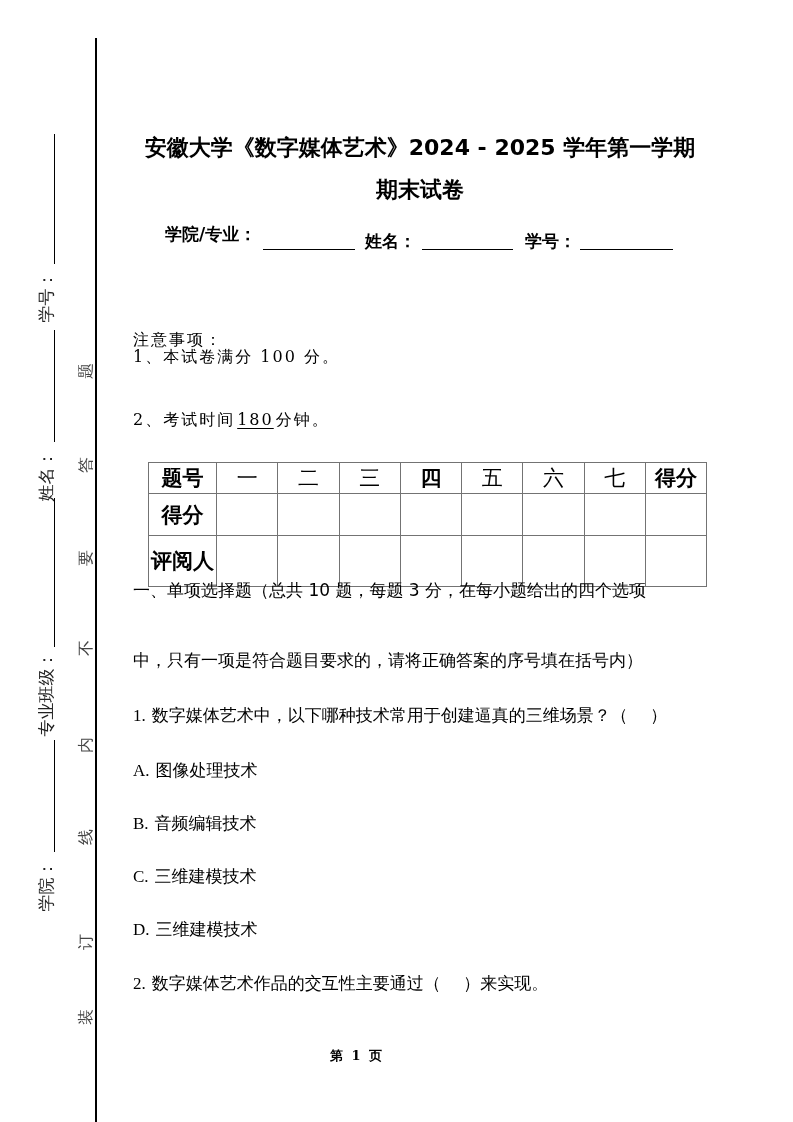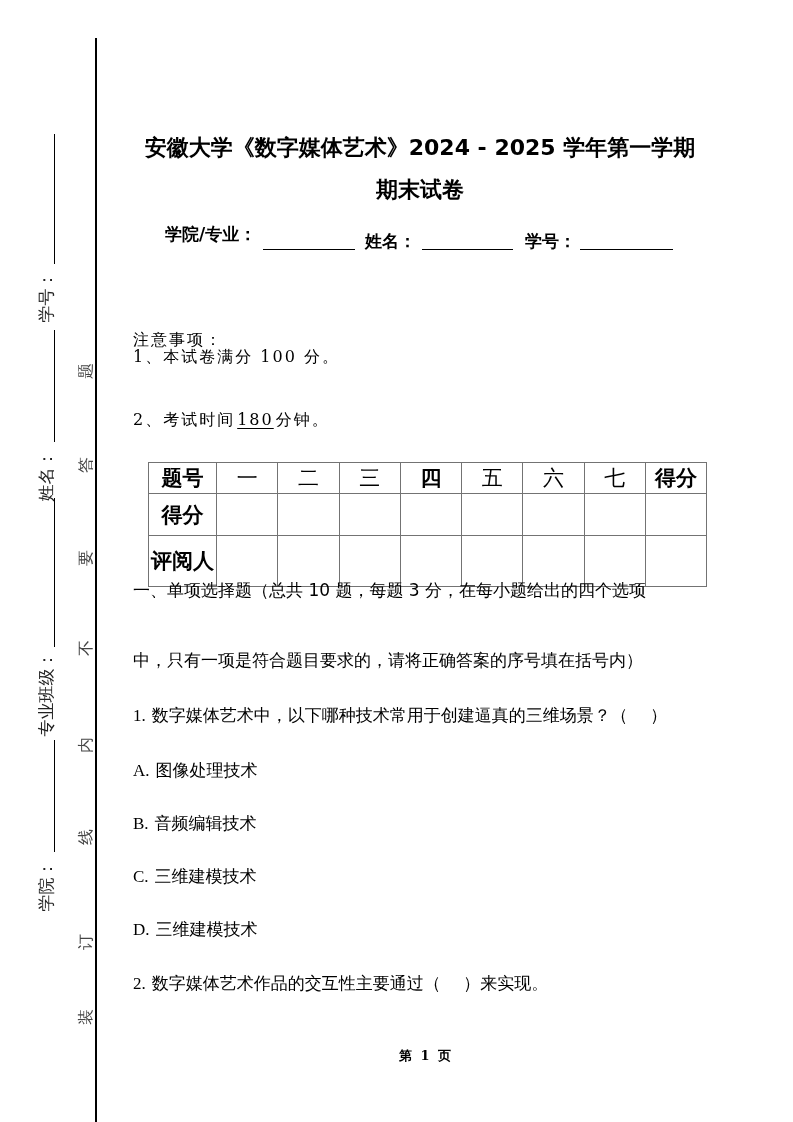--- a/index.html
+++ b/index.html
@@ -71,21 +71,21 @@
     left: 133px; font-size: 17px; line-height: 24px; white-space: nowrap;
     font-family: "DejaVu Sans", "Liberation Sans", sans-serif; font-weight: normal;
   }
   .q-line {
     left: 133px; font-size: 17px; line-height: 24px; white-space: nowrap;
   }
   .q-num { font-family: "Liberation Serif", "DejaVu Serif", serif; margin-right: 6px; }
   .q-text { font-family: "DejaVu Sans", "Liberation Sans", sans-serif; }
 
   .footer {
-    left: 330px; width: 190px; text-align: center;
+    left: 330px; width: 190px; 
     font-family: "DejaVu Serif", "Liberation Serif", serif;
     font-weight: bold; font-size: 13px; line-height: 16px; word-spacing: 4px;
   }
 </style>
 </head>
 <body>
 
 <div class="page">
 
   <div class="abs bind-line"></div>

